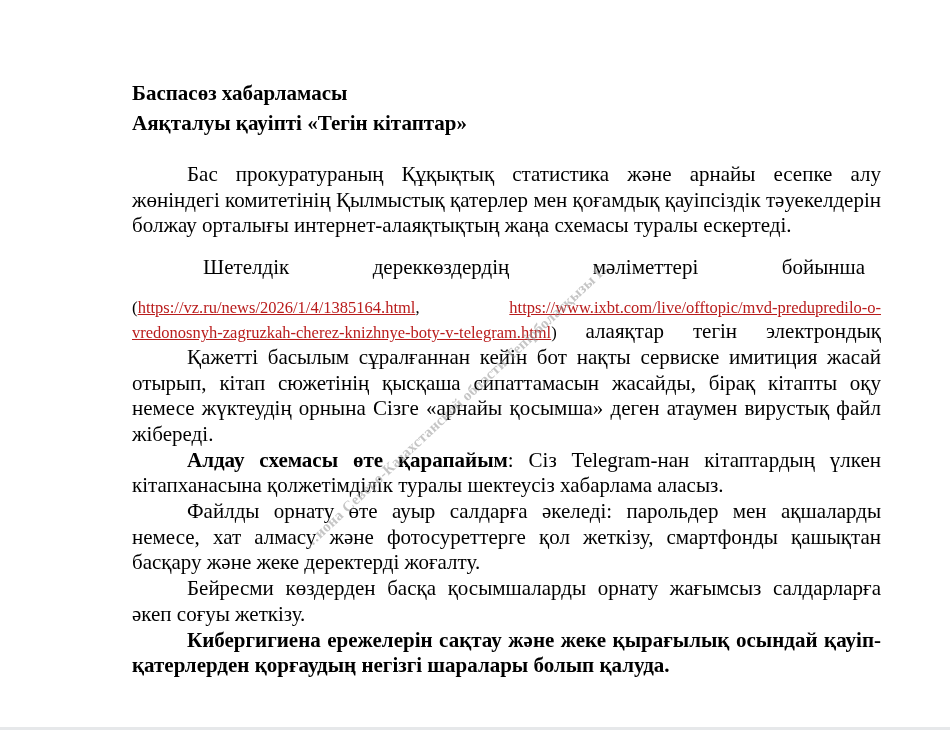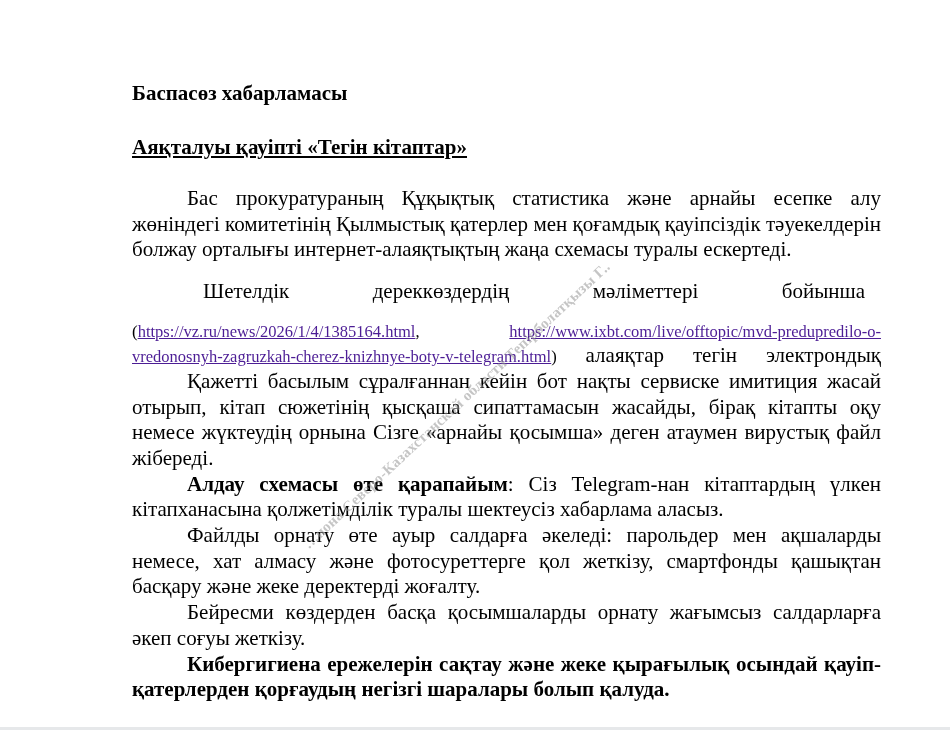--- a/index.html
+++ b/index.html
@@ -34,32 +34,32 @@
     top: 80px;
     width: 749px;
   }
   .heading {
     font-weight: bold;
     font-size: 21px;
     line-height: 26px;
     margin: 0;
   }
   .h1 { margin-top: 0; }
-  .h2 { margin-top: 28px; text-decoration: underline; }
+  .h2 { margin-top: 4px; }
   .body-text {
     font-size: 21px;
     line-height: 25.7px;
     text-align: justify;
     margin: 0;
     text-indent: 55px;
   }
   .p-first { margin-top: 26px; }
   .bold { font-weight: bold; }
   .link {
-    color: #4c1d95;
+    color: #b91c1c;
     text-decoration: underline;
     font-size: 16.5px;
     text-indent: 0;
   }
   .src-line {
     font-size: 21px;
     line-height: 25.7px;
     text-align: justify;
     text-align-last: justify;
     text-indent: 55px;

